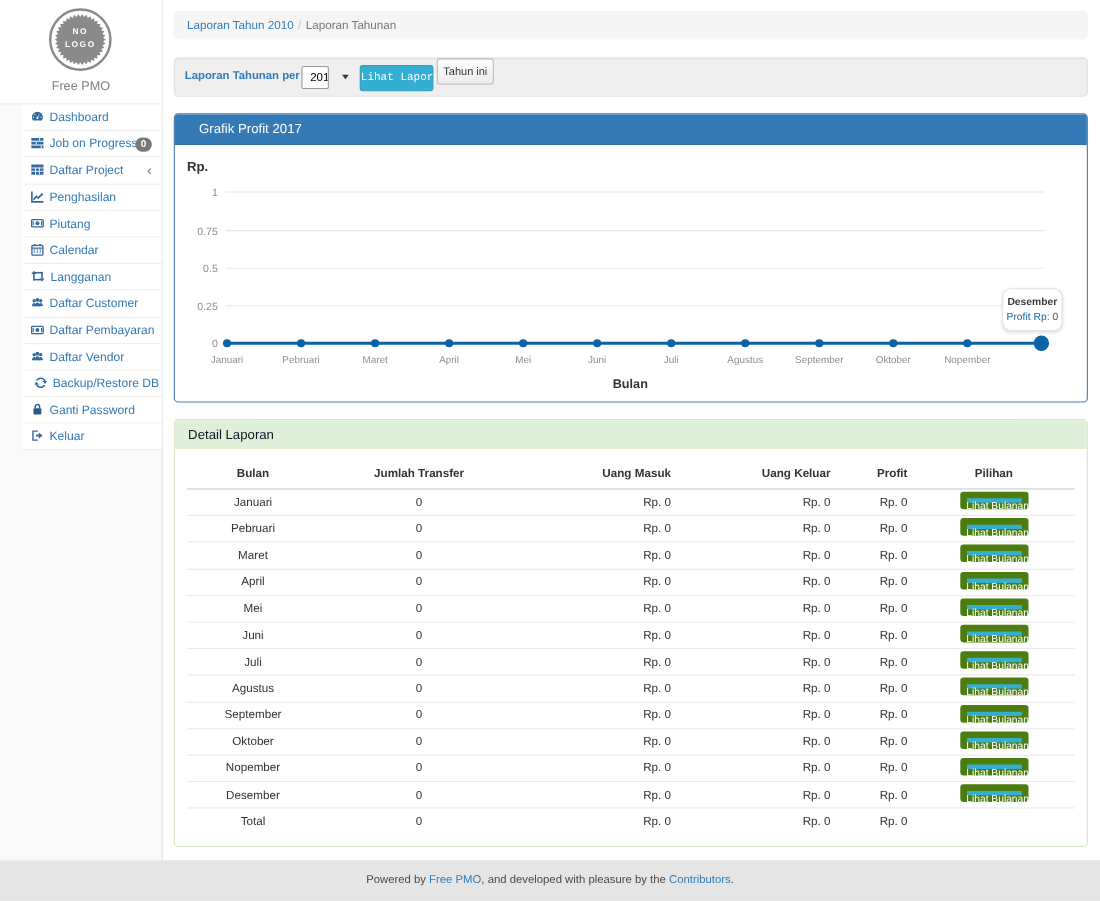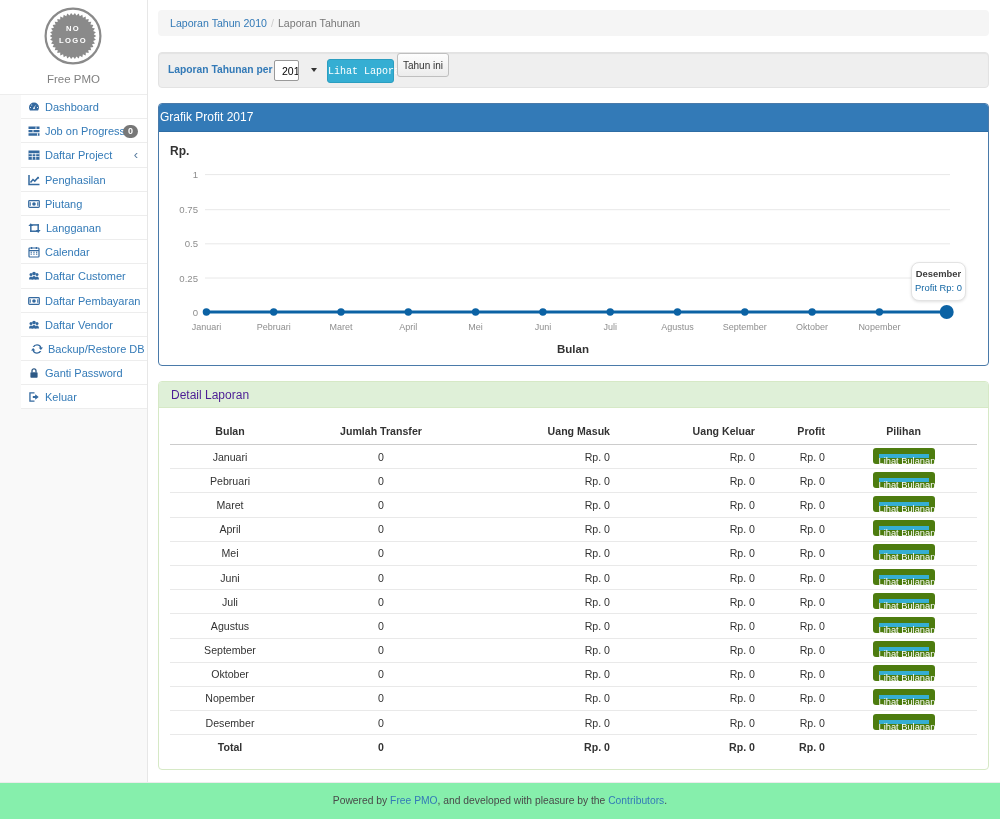--- a/index.html
+++ b/index.html
@@ -26,39 +26,39 @@
 #well .lbl { position:absolute; left:9px; top:0; line-height:34px; font-weight:bold; color:#337ab7; font-size:10.3px; }
 #well select { position:absolute; left:115px; top:7px; width:25px; height:21px; font-family:"Liberation Sans",sans-serif; font-size:10.5px; border:1px solid #999; border-radius:2px; background:#fff; -webkit-appearance:none; appearance:none; padding-left:7px; }
 #well .selarr { position:absolute; left:152px; top:15px; width:0; height:0; border-left:3.5px solid transparent; border-right:3.5px solid transparent; border-top:4px solid #333; pointer-events:none; }
 .btn-info { background:#35aed3; border:1px solid #2b9ec0; color:#fff; border-radius:3px; font-family:Liberation Mono, monospace; font-size:10px; white-space:nowrap; }
 .btn-default { background:linear-gradient(#fdfdfd,#ececec); border:1px solid #bfbfbf; color:#333; border-radius:3px; font-family:"Liberation Sans",sans-serif; font-size:10px; white-space:nowrap; }
 #btn-lihat { position:absolute; left:168px; top:6px; width:67px; height:24px; }
 #btn-tahun { position:absolute; left:238px; top:0; width:52px; height:24px; }
 
 
 #chartpanel { position:absolute; left:158px; top:103px; width:831px; height:263px; border:1px solid #4a7aa9; border-radius:4px; background:#fff; }
-#chartpanel .hd { height:28px; background:#337ab7; color:#fff; font-size:12px; line-height:27px; padding-left:1px; border-radius:3px 3px 0 0; border-bottom:1px solid #2e6da4; }
+#chartpanel .hd { height:28px; background:#337ab7; color:#fff; font-size:12px; line-height:27px; padding-left:22px; border-radius:3px 3px 0 0; border-bottom:1px solid #2e6da4; }
 #chartbody { position:relative; width:829px; height:233px; }
 #tooltip { position:absolute; left:752px; top:130px; width:55px; height:39px; background:#fff; border:1px solid #e3e3e3; border-radius:8px; box-shadow:0 1px 3px rgba(0,0,0,.12); text-align:center; padding-top:5px; }
 #tooltip .t1 { font-weight:bold; color:#3c3c3c; font-size:9.4px; white-space:nowrap; }
 #tooltip .t2 { color:#1467a4; font-size:9.4px; margin-top:3px; white-space:nowrap; }
 
 
 #detailpanel { position:absolute; left:158px; top:381px; width:831px; height:389px; border:1px solid #d6e9c6; border-radius:4px; background:#fff; }
-#detailpanel .hd { height:26px; background:#dff0d8; color:#4c1d95; font-size:12px; line-height:26px; padding-left:12px; border-radius:3px 3px 0 0; border-bottom:1px solid #d6e9c6; }
+#detailpanel .hd { height:26px; background:#dff0d8; color:#0f172a; font-size:12px; line-height:26px; padding-left:12px; border-radius:3px 3px 0 0; border-bottom:1px solid #d6e9c6; }
 #dtable { margin:13px 11px 0 11px; width:807px; border-collapse:collapse; font-size:10.6px; }
 #dtable th { font-weight:bold; padding:4px 5px 7px 5px; border-bottom:1px solid #ccc; }
 #dtable td { padding:0 5px; height:24.2px; border-top:1px solid #e9e9e9; }
 #dtable tr:first-child td { border-top:none; }
 .c { text-align:center; } .r { text-align:right; }
 .btn-xs { display:inline-block; width:62px; height:16px; line-height:15px; background:#35aed3; border:6px solid #4d7c0f; border-radius:3px; color:#fff; font-size:9.3px; text-align:left; white-space:nowrap; }
-.tot td { font-weight:bold; }
-
-
-#footer { position:absolute; left:0; top:782px; width:1000px; height:37px; background:#86efac; border-top:1px solid #ececec; text-align:center; line-height:36px; color:#494949; font-size:10.3px; }
+.tot td { font-weight:normal; }
+
+
+#footer { position:absolute; left:0; top:782px; width:1000px; height:37px; background:#e5e5e5; border-top:1px solid #ececec; text-align:center; line-height:36px; color:#494949; font-size:10.3px; }
 </style>
 </head>
 <body>
 
 <div id="sidebar">
   <div id="sidetop"></div>
   <svg id="logo" width="58" height="58" viewBox="0 0 58 58">
     <circle cx="29" cy="29" r="27.4" fill="none" stroke="#8a8a8a" stroke-width="2.2"></circle>
     <path d="M52.20,29.00L49.73,30.72L51.88,32.82L49.16,34.11L50.94,36.53L48.05,37.36L49.40,40.04L46.41,40.38L47.31,43.25L44.30,43.09L44.71,46.07L41.78,45.41L41.69,48.42L38.90,47.29L38.32,50.25L35.75,48.67L34.70,51.49L32.42,49.52L30.92,52.12L29.00,49.80L27.08,52.12L25.58,49.52L23.30,51.49L22.25,48.67L19.68,50.25L19.10,47.29L16.31,48.42L16.22,45.41L13.29,46.07L13.70,43.09L10.69,43.25L11.59,40.38L8.60,40.04L9.95,37.36L7.06,36.53L8.84,34.11L6.12,32.82L8.27,30.72L5.80,29.00L8.27,27.28L6.12,25.18L8.84,23.89L7.06,21.47L9.95,20.64L8.60,17.96L11.59,17.62L10.69,14.75L13.70,14.91L13.29,11.93L16.22,12.59L16.31,9.58L19.10,10.71L19.68,7.75L22.25,9.33L23.30,6.51L25.58,8.48L27.08,5.88L29.00,8.20L30.92,5.88L32.42,8.48L34.70,6.51L35.75,9.33L38.32,7.75L38.90,10.71L41.69,9.58L41.78,12.59L44.71,11.93L44.30,14.91L47.31,14.75L46.41,17.62L49.40,17.96L48.05,20.64L50.94,21.47L49.16,23.89L51.88,25.18L49.73,27.28Z" fill="#8a8a8a"></path>
     <text x="29" y="23.5" font-size="7.6" font-weight="bold" fill="#fff" text-anchor="middle" letter-spacing="1.4">NO</text>
@@ -81,41 +81,41 @@
     <li><svg width="12" height="12" viewBox="0 0 12 12" fill="none" stroke="#34699f">
           <path d="M1 1v9.5h10.5" stroke-width="1.5" fill="none"></path>
           <path d="M2.5 8.5 5 5.5l1.8 1.6L10.5 3" stroke-width="1.5" fill="none"></path>
           <path d="M10.8 2.7l.4 2-2-.4z" fill="#34699f" stroke="none"></path>
         </svg>Penghasilan</li>
     <li><svg width="12" height="12" viewBox="0 0 12 12">
           <rect x=".7" y="2.7" width="10.6" height="6.6" rx=".8" fill="none" stroke="#34699f" stroke-width="1.2"></rect>
           <circle cx="6" cy="6" r="1.8" fill="#34699f"></circle>
           <path d="M2.2 4.2v3.6M9.8 4.2v3.6" stroke="#34699f" stroke-width="1.1"></path>
         </svg>Piutang</li>
-    <li><svg width="13" height="12" viewBox="0 0 13 12" fill="#34699f">
-          <path d="M0.4 4.1h4.8L2.8 1.2z"></path>
-          <rect x="2.1" y="3.8" width="1.45" height="6.1"></rect>
-          <rect x="2.1" y="8.5" width="7.6" height="1.45"></rect>
-          <path d="M7.8 8.1h4.8l-2.4 2.9z"></path>
-          <rect x="9.45" y="2.2" width="1.45" height="6.1"></rect>
-          <rect x="3.3" y="2.2" width="7.6" height="1.45"></rect>
-        </svg>Langganan</li>
     <li><svg width="12" height="12" viewBox="0 0 12 12">
           <rect x="1" y="2" width="10" height="9" rx=".8" fill="none" stroke="#34699f" stroke-width="1.2"></rect>
           <path d="M1 4.6h10" stroke="#34699f" stroke-width="1.2"></path>
           <path d="M3.6.9v2M8.4.9v2" stroke="#34699f" stroke-width="1.3"></path>
           <g fill="#34699f">
             <rect x="2.6" y="5.7" width="1.3" height="1.1"></rect>
             <rect x="5.3" y="5.7" width="1.3" height="1.1"></rect>
             <rect x="8" y="5.7" width="1.3" height="1.1"></rect>
             <rect x="2.6" y="7.6" width="1.3" height="1.1"></rect>
             <rect x="5.3" y="7.6" width="1.3" height="1.1"></rect>
             <rect x="8" y="7.6" width="1.3" height="1.1"></rect>
           </g>
         </svg>Calendar</li>
+    <li><svg width="13" height="12" viewBox="0 0 13 12" fill="#34699f">
+          <path d="M0.4 4.1h4.8L2.8 1.2z"></path>
+          <rect x="2.1" y="3.8" width="1.45" height="6.1"></rect>
+          <rect x="2.1" y="8.5" width="7.6" height="1.45"></rect>
+          <path d="M7.8 8.1h4.8l-2.4 2.9z"></path>
+          <rect x="9.45" y="2.2" width="1.45" height="6.1"></rect>
+          <rect x="3.3" y="2.2" width="7.6" height="1.45"></rect>
+        </svg>Langganan</li>
     <li><svg width="12" height="12" viewBox="0 0 12 12" fill="#34699f">
           <circle cx="3" cy="4.4" r="1.5"></circle>
           <circle cx="9" cy="4.4" r="1.5"></circle>
           <path d="M1 9.5c0-1.7.9-3 2-3s2 1.3 2 3z"></path>
           <path d="M7 9.5c0-1.7.9-3 2-3s2 1.3 2 3z"></path>
           <circle cx="6" cy="3.6" r="1.8"></circle>
           <path d="M3.6 9.5c0-2 1.1-3.6 2.4-3.6s2.4 1.6 2.4 3.6z"></path>
         </svg>Daftar Customer</li>
     <li><svg width="12" height="12" viewBox="0 0 12 12">
           <rect x=".7" y="2.7" width="10.6" height="6.6" rx=".8" fill="none" stroke="#34699f" stroke-width="1.2"></rect>

